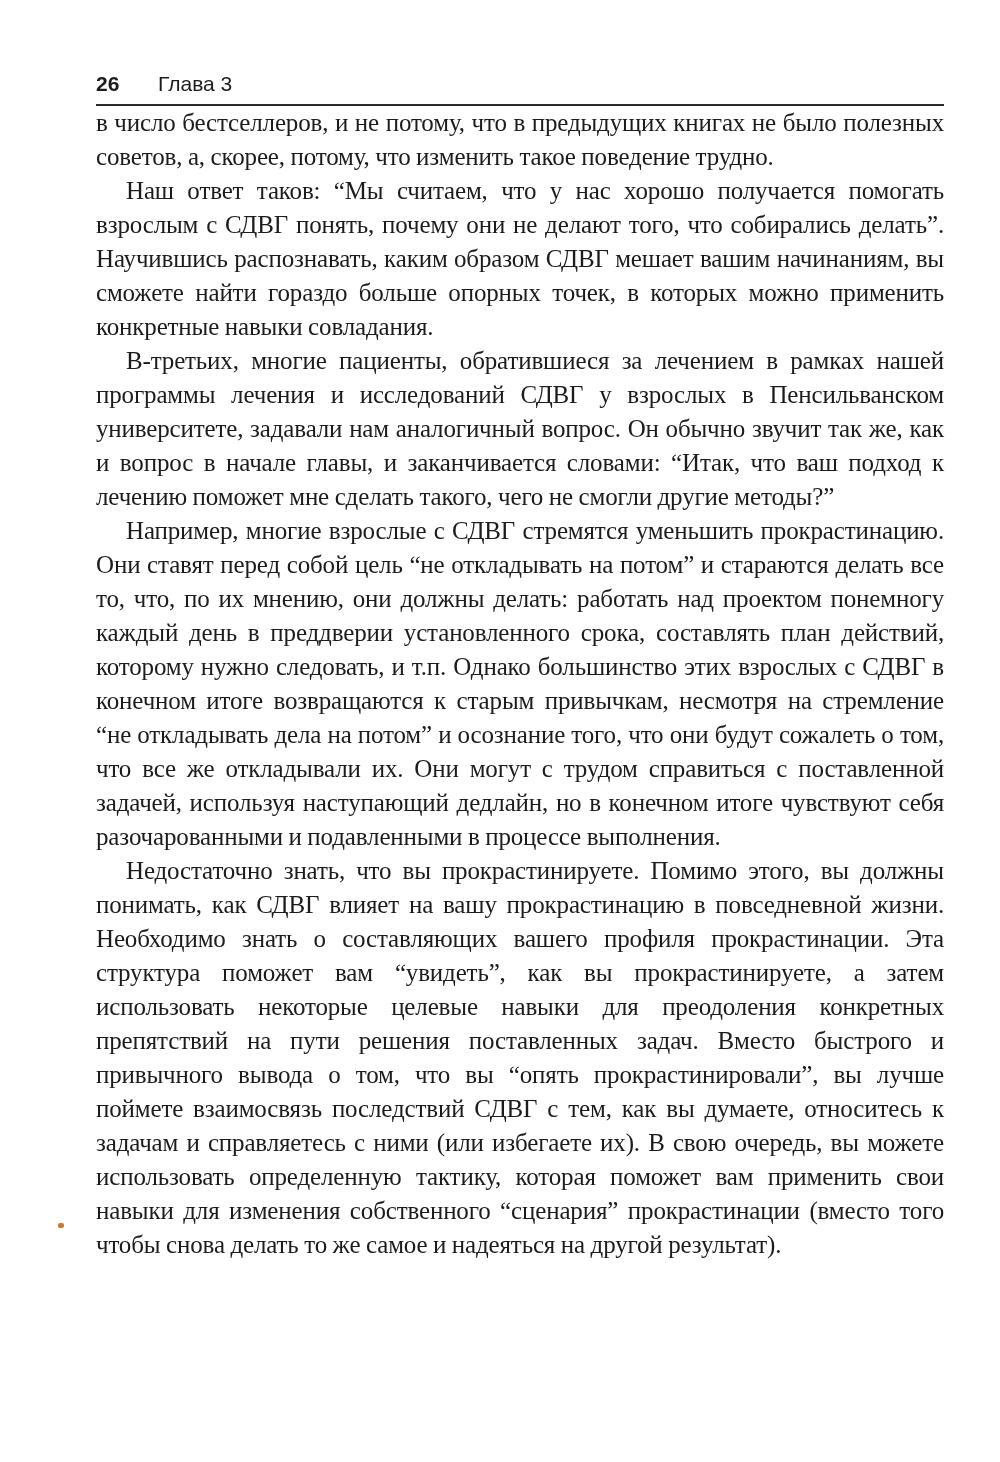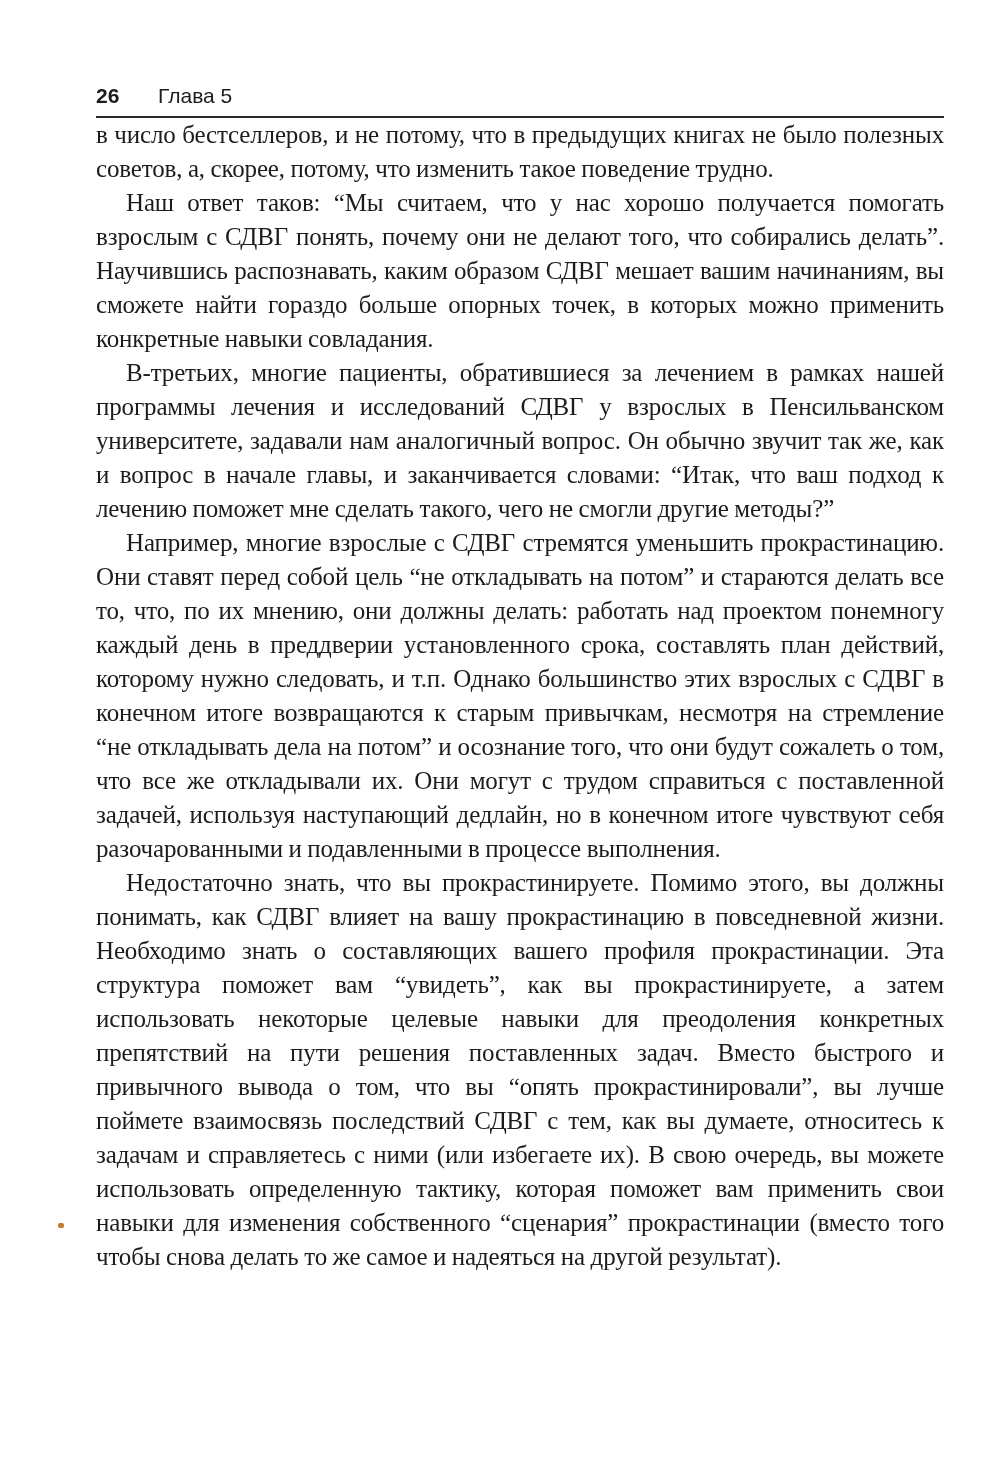--- a/index.html
+++ b/index.html
@@ -10,21 +10,21 @@
     body {
       width: 1000px;
       height: 1462px;
       position: relative;
       overflow: hidden;
       color: #1c1c1c;
     }
     .page {
       position: absolute;
       left: 96px;
-      top: 84px;
+      top: 72px;
       width: 848px;
     }
     .running-head {
       display: flex;
       align-items: baseline;
       font-family: "Liberation Sans", sans-serif;
       font-size: 21px;
       height: 30px;
       border-bottom: 2px solid #2a2a2a;
       padding-bottom: 2px;
@@ -60,21 +60,21 @@
       border-radius: 2px;
       background: #c87a2e;
     }
   </style>
 </head>
 <body>
 
 <div class="page">
   <div class="running-head">
     <span class="page-number">26</span>
-    <span class="chapter-label">Глава 5</span>
+    <span class="chapter-label">Глава 3</span>
   </div>
 
   <div class="body-text">
     <p>в число бестселлеров, и не потому, что в предыдущих книгах не было полезных советов, а, скорее, потому, что изменить такое поведение трудно.</p>
     <p class="indent">Наш ответ таков: “Мы считаем, что у нас хорошо получается помогать взрослым с СДВГ понять, почему они не делают того, что собирались делать”. Научившись распознавать, каким образом СДВГ мешает вашим начинаниям, вы сможете найти гораздо больше опорных точек, в которых можно применить конкретные навыки совладания.</p>
     <p class="indent">В-третьих, многие пациенты, обратившиеся за лечением в рамках нашей программы лечения и исследований СДВГ у взрослых в Пенсильванском университете, задавали нам аналогичный вопрос. Он обычно звучит так же, как и вопрос в начале главы, и заканчивается словами: “Итак, что ваш подход к лечению поможет мне сделать такого, чего не смогли другие методы?”</p>
     <p class="indent">Например, многие взрослые с СДВГ стремятся уменьшить прокрастинацию. Они ставят перед собой цель “не откладывать на потом” и стараются делать все то, что, по их мнению, они должны делать: работать над проектом понемногу каждый день в преддверии установленного срока, составлять план действий, которому нужно следовать, и т.п. Однако большинство этих взрослых с СДВГ в конечном итоге возвращаются к старым привычкам, несмотря на стремление “не откладывать дела на потом” и осознание того, что они будут сожалеть о том, что все же откладывали их. Они могут с трудом справиться с поставленной задачей, используя наступающий дедлайн, но в конечном итоге чувствуют себя разочарованными и подавленными в процессе выполнения.</p>
     <p class="indent">Недостаточно знать, что вы прокрастинируете. Помимо этого, вы должны понимать, как СДВГ влияет на вашу прокрастинацию в повседневной жизни. Необходимо знать о составляющих вашего профиля прокрастинации. Эта структура поможет вам “увидеть”, как вы прокрастинируете, а затем использовать некоторые целевые навыки для преодоления конкретных препятствий на пути решения поставленных задач. Вместо быстрого и привычного вывода о том, что вы “опять прокрастинировали”, вы лучше поймете взаимосвязь последствий СДВГ с тем, как вы думаете, относитесь к задачам и справляетесь с ними (или избегаете их). В свою очередь, вы можете использовать определенную тактику, которая поможет вам применить свои навыки для изменения собственного “сценария” прокрастинации (вместо того чтобы снова делать то же самое и надеяться на другой результат).</p>
   </div>
 </div>

